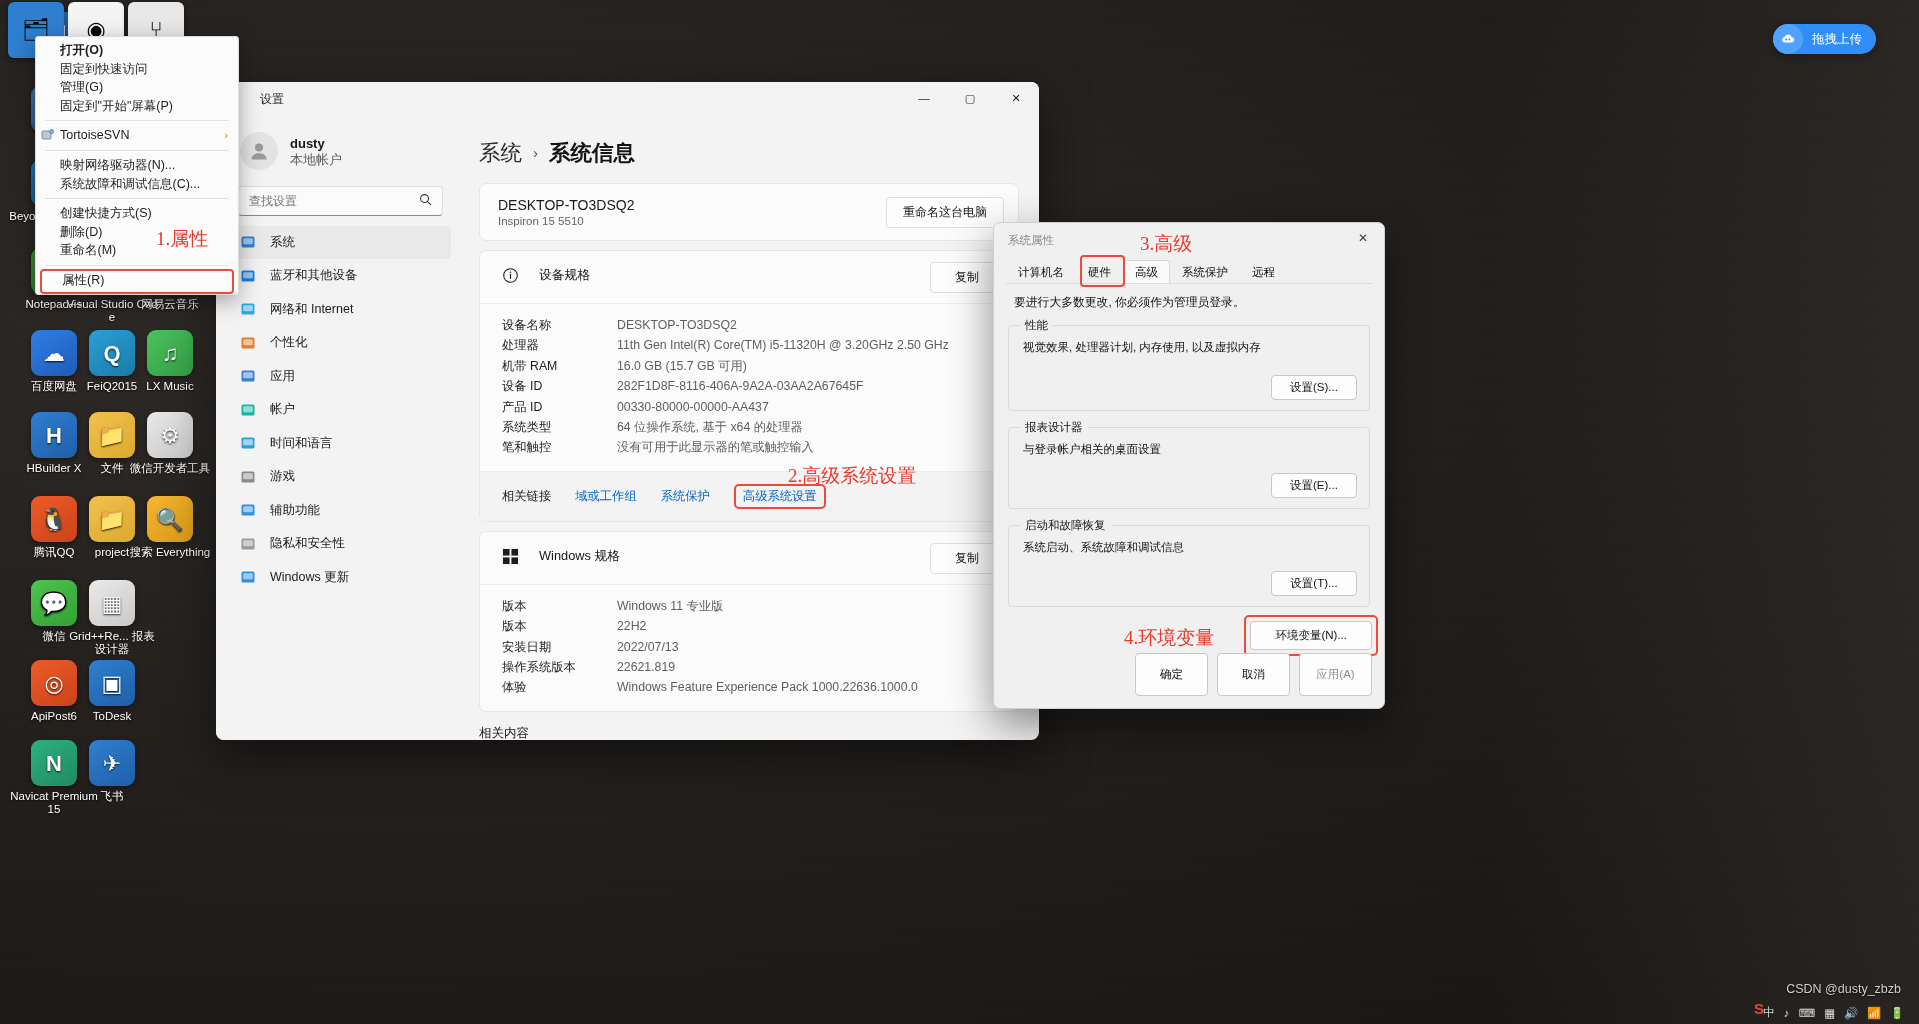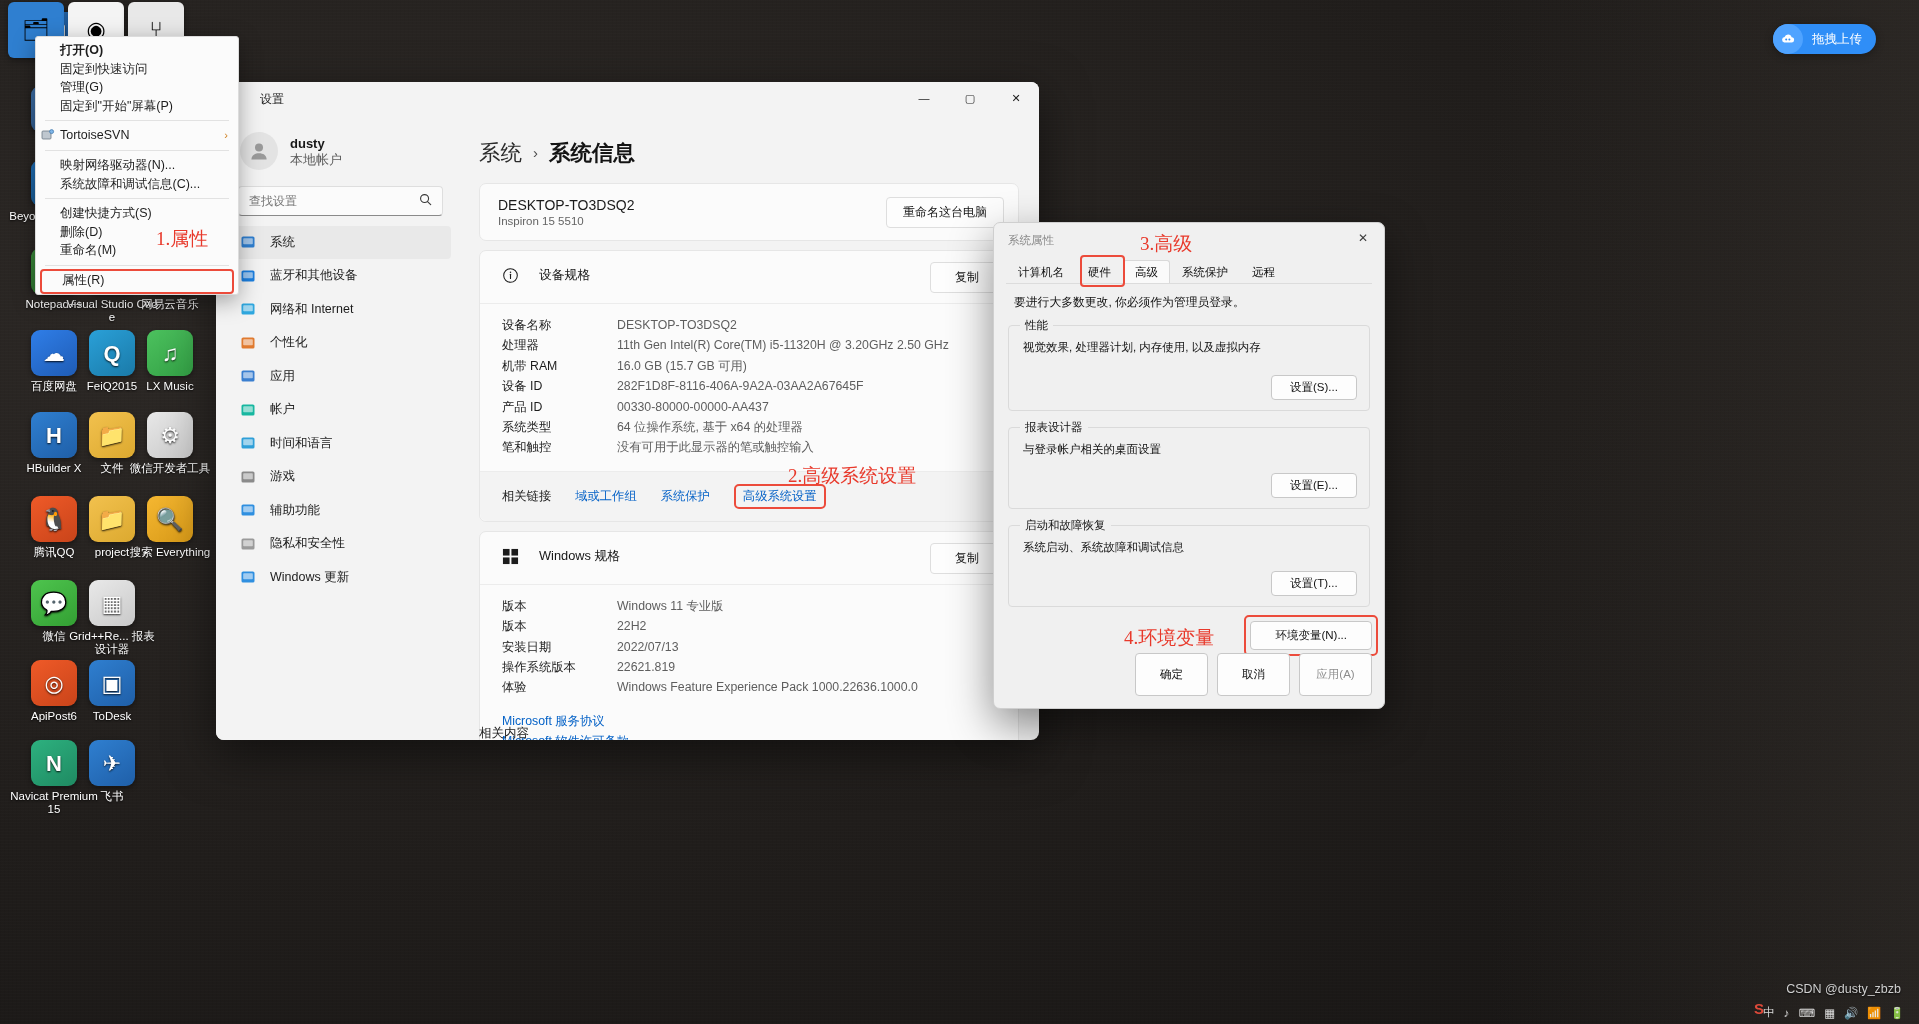--- a/index.html
+++ b/index.html
@@ -593,24 +593,20 @@
             </div>
             <div class="srow">
               <span class="k">操作系统版本</span>
               <span class="v">22621.819</span>
             </div>
             <div class="srow">
               <span class="k">体验</span>
               <span class="v">Windows Feature Experience Pack 1000.22636.1000.0</span>
             </div>
           </div>
-        <div style="padding:0 0 12px 22px;font-size:12.3px;line-height:20px;">
-          <div class="lk" style="color:#0562c7;">Microsoft 服务协议</div>
-          <div class="lk" style="color:#0562c7;">Microsoft 软件许可条款</div>
-        </div>
       </div>
 
       <div id="relatedbottom">相关内容</div>
     </div>
   </div>
 </div>
 
 <div id="sysprops">
   <div id="sp-title">系统属性</div>
   <div id="sp-close">✕</div>

